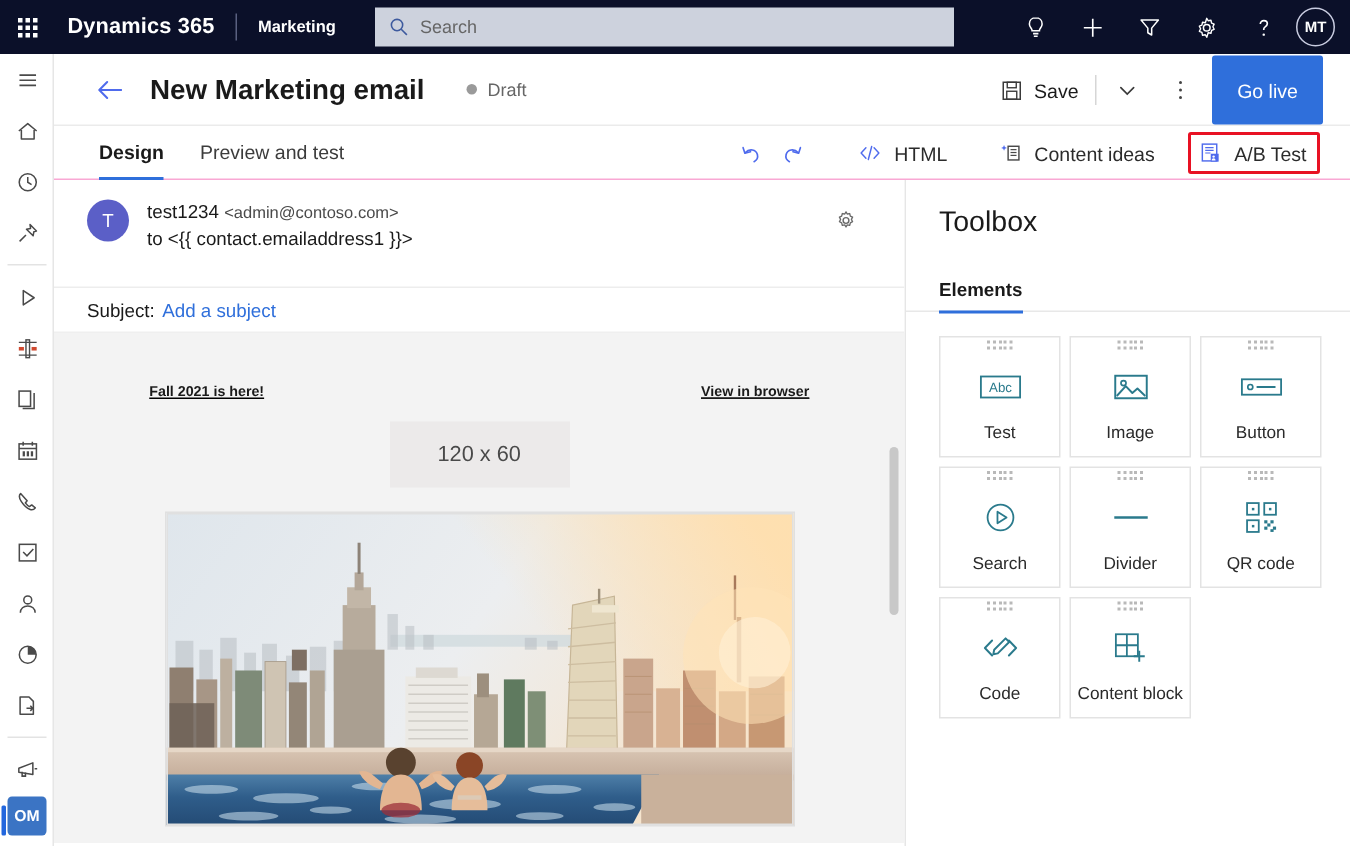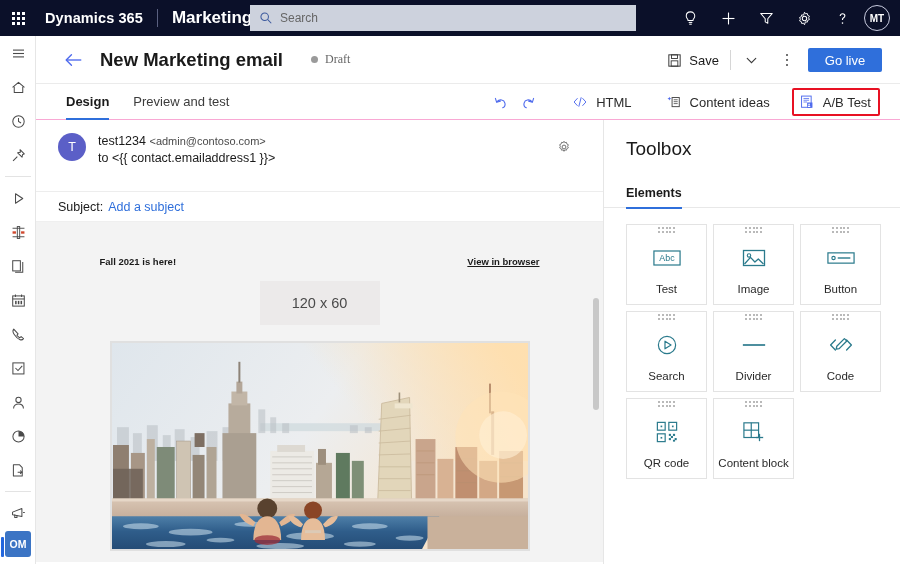--- a/index.html
+++ b/index.html
@@ -27,21 +27,21 @@
     grid-template-rows: repeat(3, 3px); gap: 2px;
   }
   .waffle-grid i { background: #ffffff; width: 3px; height: 3px; display: block; }
   .brand {
     color: #fff; font-size: 14.5px; font-weight: bold;
     margin-left: 9px; letter-spacing: .1px; white-space: nowrap;
   }
   .brand-sep {
     width: 1px; height: 18px; background: #5a6080; margin: 0 14px;
   }
-  .app-name { color: #fff; font-size: 17px; font-weight: bold; white-space: nowrap; }
+  .app-name { color: #fff; font-size: 11px; font-weight: bold; white-space: nowrap; }
   .search-box {
     position: absolute; left: 250px; top: 5px;
     width: 386px; height: 26px;
     background: #cdd2dd;
     display: flex; align-items: center; padding-left: 9px;
   }
   .search-box .sicon { width: 14px; height: 14px; flex: 0 0 14px; }
   .search-box input {
     border: none; outline: none; background: transparent;
     font-family: "Liberation Sans", sans-serif;
@@ -90,41 +90,41 @@
   .cmdbar {
     position: absolute; left: 36px; top: 36px; width: 864px; height: 48px;
     background: #fff; border-bottom: 1px solid #ebebeb;
     display: flex; align-items: center;
   }
   .back-arrow { margin-left: 28px; cursor: pointer; display: flex; align-items: center; }
   .page-title {
     font-size: 18.5px; color: #1a1a1a; font-weight: bold;
     margin-left: 16px; white-space: nowrap;
   }
-  .status-wrap { display: flex; align-items: center; margin-left: 28px; font-family: Liberation Serif, serif; }
+  .status-wrap { display: flex; align-items: center; margin-left: 28px; }
   .status-dot { width: 7px; height: 7px; border-radius: 50%; background: #9a9a9a; }
   .status-text { font-size: 12px; color: #666; margin-left: 7px; }
   .cmd-right {
     position: absolute; right: 0; top: 0; height: 48px;
     display: flex; align-items: center;
   }
   .save-btn {
     display: flex; align-items: center; cursor: pointer; padding: 0 4px;
   }
   .save-btn .lbl { font-size: 13px; color: #1a1a1a; margin-left: 7px; }
   .vbar { width: 1px; height: 20px; background: #d6d6d6; margin: 0 7px; }
   .chev-btn, .kebab-btn {
     width: 26px; height: 30px; display: flex;
     align-items: center; justify-content: center; cursor: pointer;
   }
   .kebab-btn { margin-left: 10px; margin-right: 8px; }
   .kebab-dots { display: flex; flex-direction: column; gap: 2.5px; align-items: center; }
   .kebab-dots i { width: 2.5px; height: 2.5px; background: #444; border-radius: 50%; }
   .golive {
-    height: 24px; min-width: 74px; padding: 0 16px;
+    height: 46px; min-width: 74px; padding: 0 16px;
     background: #2f6fdb; color: #fff; font-size: 13px;
     border: none; border-radius: 2px; cursor: pointer;
     font-family: "Liberation Sans", sans-serif;
     margin-right: 18px;
   }
 
   
   .tabsrow {
     position: absolute; left: 36px; top: 84px; width: 864px; height: 36px;
     background: #fff; border-bottom: 1px solid #f9a8d4;
@@ -191,20 +191,21 @@
   }
   .subject-label { font-size: 12.5px; color: #1a1a1a; }
   .subject-link { font-size: 12.5px; color: #2f6fdb; margin-left: 5px; cursor: pointer; }
   .mail-body { background: #f3f3f3; padding-top: 18px; height: 340px; position: relative; }
   .mail-sheet {
     width: 488px; margin: 0 auto; background: #f3f3f3; position: relative;
   }
   .preheader-row {
     display: flex; justify-content: space-between; align-items: flex-end;
     padding: 16px 24px 0 24px;
+    text-decoration: underline;
   }
   .preheader-txt { font-size: 9.5px; font-weight: bold; color: #1a1a1a; }
   .viewbrowser {
     font-size: 9.5px; font-weight: bold; color: #1a1a1a;
     text-decoration: underline; cursor: pointer;
   }
   .logo-placeholder {
     width: 120px; height: 44px; margin: 14px auto 0 auto;
     background: #eceaea; display: flex; align-items: center; justify-content: center;
     font-size: 14.5px; color: #4a4a4a;
@@ -853,43 +854,20 @@
             <i></i>
             <i></i>
             <i></i>
             <i></i>
             <i></i>
             <i></i>
             <i></i>
             <i></i>
           </div>
         <div class="glyph">
-          <svg width="26" height="20" viewBox="0 0 26 20">
-            <path d="M7.4 5L2.6 10l4.8 5" fill="none" stroke="#2a7a8c" stroke-width="1.3" stroke-linecap="round" stroke-linejoin="round"></path>
-            <path d="M18.6 5L23.4 10l-4.8 5" fill="none" stroke="#2a7a8c" stroke-width="1.3" stroke-linecap="round" stroke-linejoin="round"></path>
-            <path d="M16.4 3.6l2.4 2.4-7.6 7.6-3 .6.6-3z" fill="none" stroke="#2a7a8c" stroke-width="1.3" stroke-linejoin="round"></path>
-          </svg>
-        </div>
-        <div class="tl-label">Code</div>
-      </div>
-
-      <div class="tile">
-        <div class="grip">
-            <i></i>
-            <i></i>
-            <i></i>
-            <i></i>
-            <i></i>
-            <i></i>
-            <i></i>
-            <i></i>
-            <i></i>
-            <i></i>
-          </div>
-        <div class="glyph">
           <svg width="22" height="22" viewBox="0 0 24 24">
             <rect x="1.5" y="1.5" width="8.5" height="8.5" fill="none" stroke="#2a7a8c" stroke-width="1.3"></rect>
             <rect x="5" y="5" width="1.8" height="1.8" fill="#2a7a8c"></rect>
             <rect x="14" y="1.5" width="8.5" height="8.5" fill="none" stroke="#2a7a8c" stroke-width="1.3"></rect>
             <rect x="17.4" y="5" width="1.8" height="1.8" fill="#2a7a8c"></rect>
             <rect x="1.5" y="14" width="8.5" height="8.5" fill="none" stroke="#2a7a8c" stroke-width="1.3"></rect>
             <rect x="5" y="17.4" width="1.8" height="1.8" fill="#2a7a8c"></rect>
             <g fill="#2a7a8c">
               <rect x="14" y="14" width="2.3" height="2.3"></rect>
                 <rect x="18.5" y="14" width="2.3" height="2.3"></rect>
@@ -910,20 +888,43 @@
             <i></i>
             <i></i>
             <i></i>
             <i></i>
             <i></i>
             <i></i>
             <i></i>
             <i></i>
           </div>
         <div class="glyph">
+          <svg width="26" height="20" viewBox="0 0 26 20">
+            <path d="M7.4 5L2.6 10l4.8 5" fill="none" stroke="#2a7a8c" stroke-width="1.3" stroke-linecap="round" stroke-linejoin="round"></path>
+            <path d="M18.6 5L23.4 10l-4.8 5" fill="none" stroke="#2a7a8c" stroke-width="1.3" stroke-linecap="round" stroke-linejoin="round"></path>
+            <path d="M16.4 3.6l2.4 2.4-7.6 7.6-3 .6.6-3z" fill="none" stroke="#2a7a8c" stroke-width="1.3" stroke-linejoin="round"></path>
+          </svg>
+        </div>
+        <div class="tl-label">Code</div>
+      </div>
+
+      <div class="tile">
+        <div class="grip">
+            <i></i>
+            <i></i>
+            <i></i>
+            <i></i>
+            <i></i>
+            <i></i>
+            <i></i>
+            <i></i>
+            <i></i>
+            <i></i>
+          </div>
+        <div class="glyph">
           <svg width="24" height="22" viewBox="0 0 26 24">
             <rect x="2" y="2" width="16" height="16" fill="none" stroke="#2a7a8c" stroke-width="1.3"></rect>
             <line x1="10" y1="2" x2="10" y2="18" stroke="#2a7a8c" stroke-width="1.3"></line>
             <line x1="2" y1="10" x2="18" y2="10" stroke="#2a7a8c" stroke-width="1.3"></line>
             <line x1="19" y1="14" x2="19" y2="22" stroke="#2a7a8c" stroke-width="1.4"></line>
             <line x1="15" y1="18" x2="23" y2="18" stroke="#2a7a8c" stroke-width="1.4"></line>
           </svg>
         </div>
         <div class="tl-label">Content block</div>
       </div>

